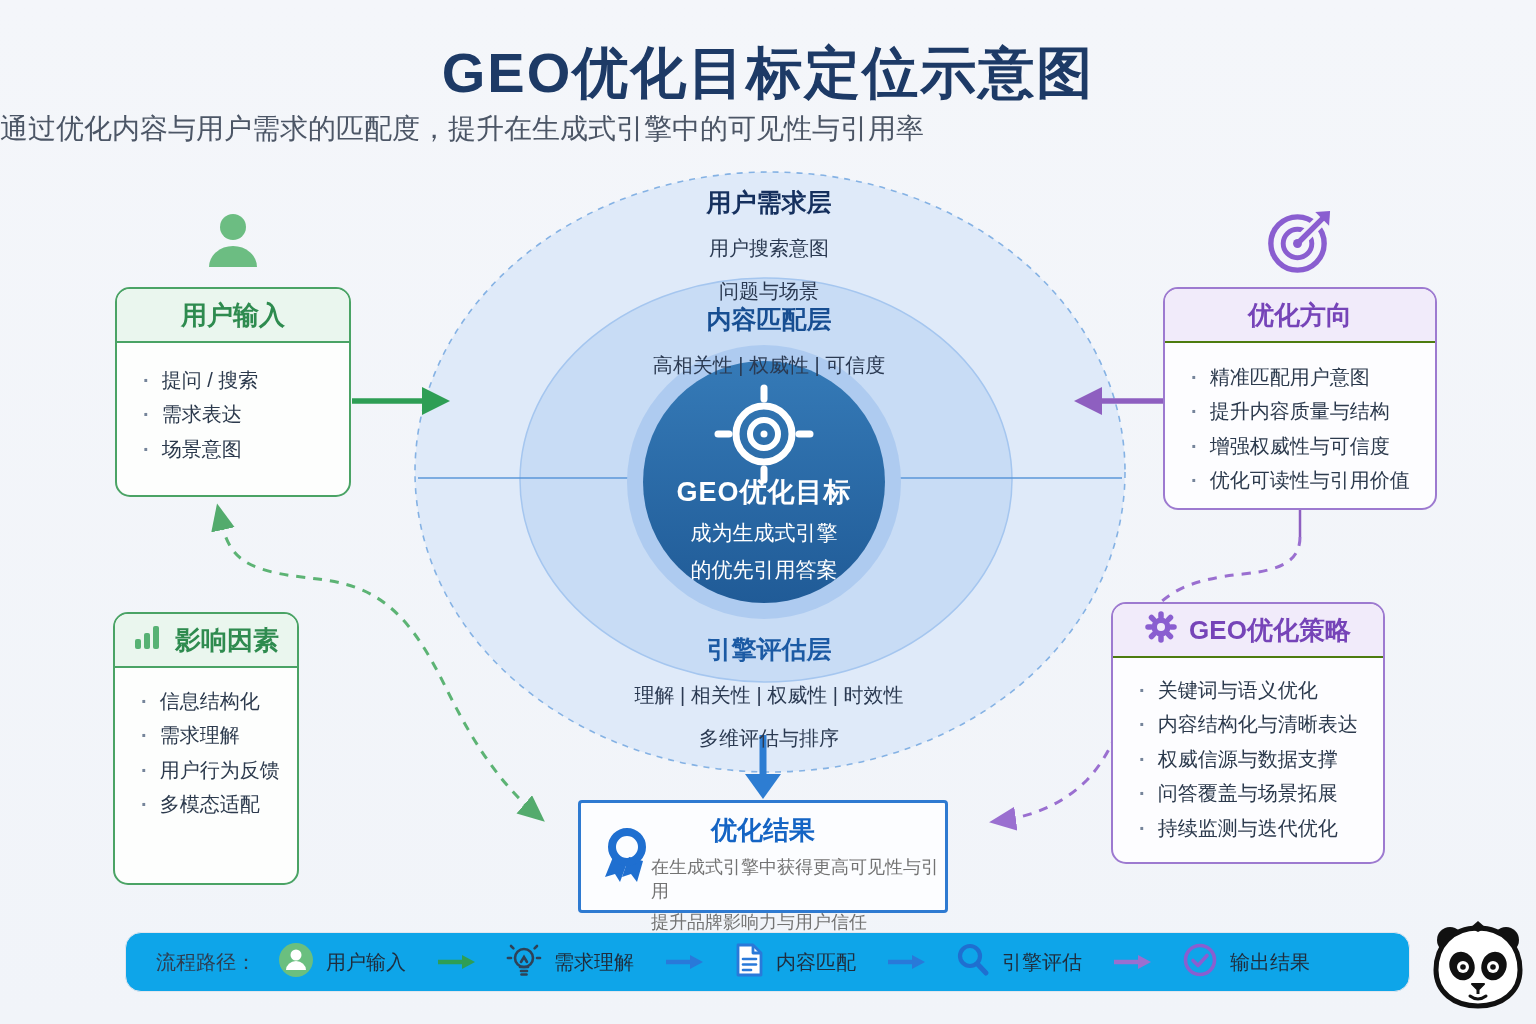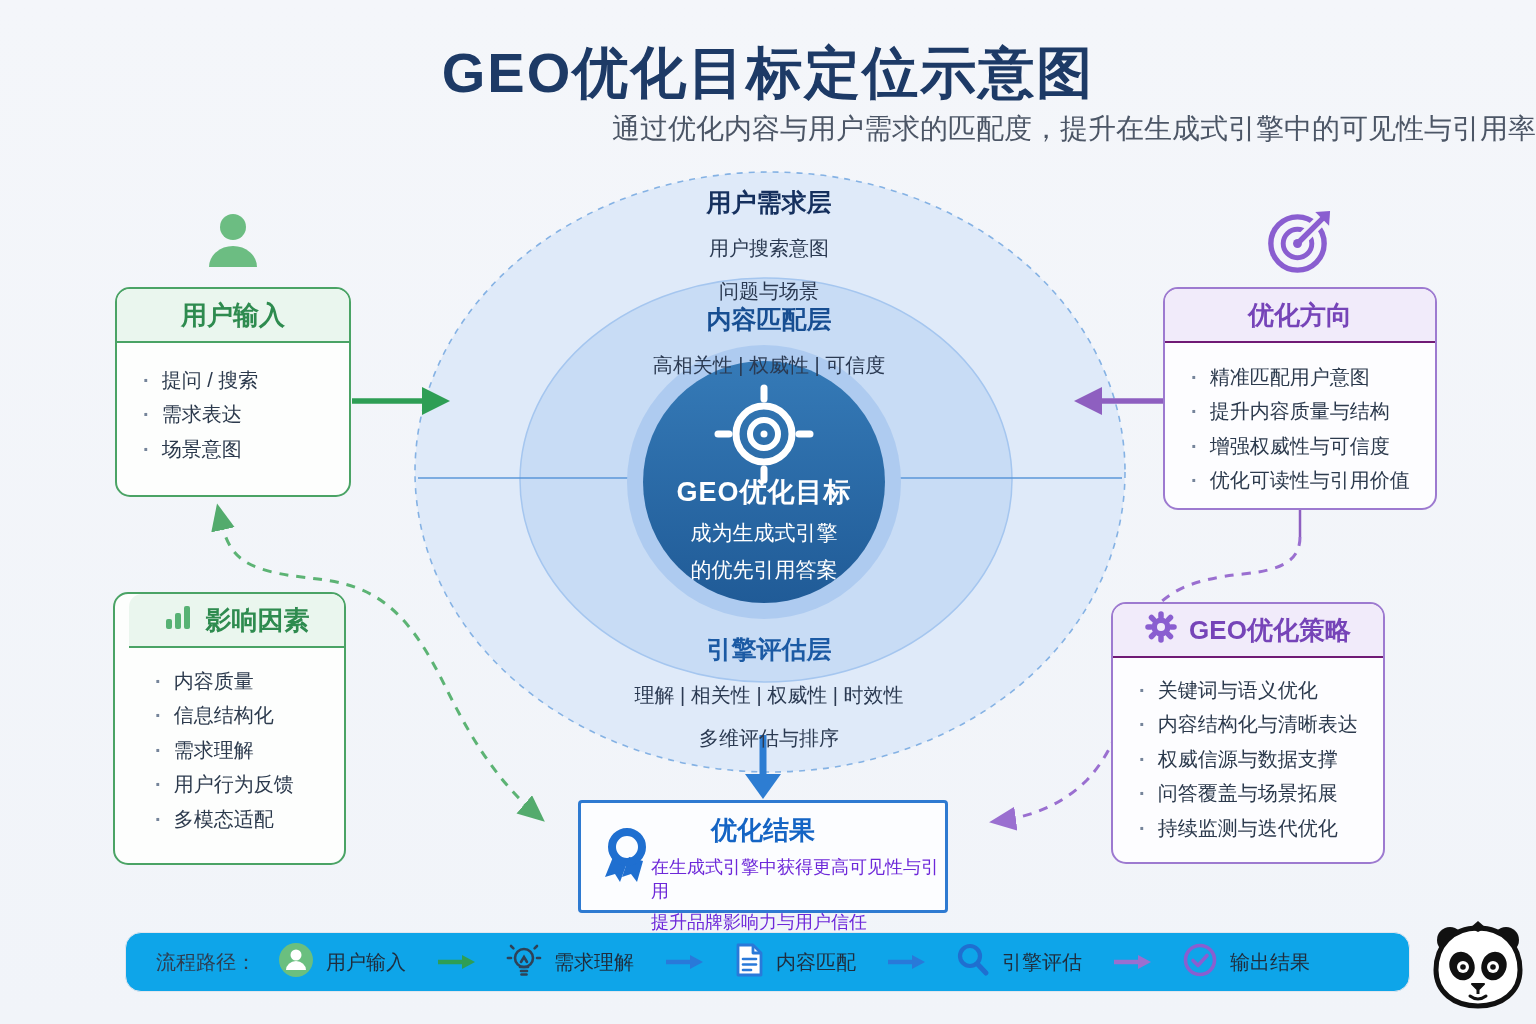--- a/index.html
+++ b/index.html
@@ -5,51 +5,51 @@
   * { margin:0; padding:0; box-sizing:border-box; }
   html,body { width:1536px; height:1024px; overflow:hidden;
     font-family:"Liberation Sans", sans-serif; }
   body { background:linear-gradient(180deg,#f4f6fa 0%,#f1f4f9 100%); position:relative; }
 
   .abs { position:absolute; }
 
   
   .main-title { left:0; right:0; top:36px; text-align:center;
     font-size:56px; font-weight:900; color:#1d3a66; letter-spacing:2px; z-index:5;}
-  .sub-title { left:0; right:0; top:110px; text-align:right;
-    font-size:28px; font-weight:500; color:#4c5666; z-index:5;margin-left:12px;}
+  .sub-title { left:0; right:0; top:110px; text-align:left;
+    font-size:28px; font-weight:500; color:#4c5666; z-index:5;}
 
   
   #canvas { left:0; top:0; z-index:1; }
 
   
   .ring-text { z-index:2; text-align:center; transform:translateX(-50%); width:520px;}
   .ring-h { font-weight:800; font-size:25px; }
   .ring-line { font-size:20px; color:#2b3a52; margin-top:16px; }
   .core-text { z-index:3; text-align:center; transform:translateX(-50%); width:300px; color:#fff;}
   .core-title { font-size:27px; font-weight:800; letter-spacing:1px;}
   .core-line { font-size:21px; font-weight:500; margin-top:9px; }
 
   
   .box { background:#fdfefd; border-radius:15px; z-index:4; }
   .box.green  { border:2px solid #4aa365; }
   .box.purple { border:2px solid #9d7ad0; background:#fdfdff;}
   .box-header { height:54px; display:flex; align-items:center; justify-content:center;
     gap:12px; font-size:26px; font-weight:800; border-radius:13px 13px 0 0; }
   .green  .box-header { background:#eaf6ee; color:#2e8b4f; border-bottom:2px solid #4aa365; }
-  .purple .box-header { background:#f1ebfa; color:#7644b8; border-bottom:2px solid #701a75; }
+  .purple .box-header { background:#f1ebfa; color:#7644b8; border-bottom:2px solid #4d7c0f; }
   .box-items { padding:20px 10px 0 26px; }
   .item { display:flex; align-items:center; height:34.5px; font-size:20px; color:#2c3a4d; }
   .item::before { content:"·"; font-weight:900; color:#75849a; margin-right:12px; }
 
   
   .result-box { left:578px; top:800px; width:370px; height:113px; background:#fcfdff;
     border:3px solid #2e7ad1; border-radius:4px; z-index:4; }
   .result-title { text-align:center; margin-top:10px; font-size:26px; font-weight:800; color:#1464c4; }
-  .result-line { margin-left:70px; font-size:18px; color:#6d28d9; margin-top:7px; }
+  .result-line { margin-left:70px; font-size:18px; color:#737373; margin-top:7px; }
   .medal-wrap { position:absolute; left:22px; top:24px; }
 
   
   .flow-bar { left:125px; top:932px; width:1285px; height:60px; background:#0ea5e9;
     border:1.5px solid #e2e6ee; border-radius:16px; display:flex; align-items:center;
     padding:0 30px; z-index:5; }
   .flow-label { font-size:20px; color:#2e3d50; margin-right:22px; }
   .step { display:flex; align-items:center; gap:12px; }
   .step-label { font-size:20px; font-weight:500; color:#1f2d3d; }
   .flow-arrow { margin:0 30px; display:flex; align-items:center; }
@@ -149,33 +149,32 @@
 
 <div class="abs box green" style="left:115px; top:287px; width:236px; height:210px;">
   <div class="box-header">用户输入</div>
   <div class="box-items">
     <div class="item">提问 / 搜索</div>
     <div class="item">需求表达</div>
     <div class="item">场景意图</div>
   </div>
 </div>
 
-<div class="abs box green" style="left:113px; top:592px; width:233px; height:273px;padding-left:14px;">
+<div class="abs box green" style="left:113px; top:612px; width:186px; height:273px;">
   <div class="box-header">
     <span>
       <svg width="30" height="28" viewBox="0 0 30 28">
         <rect x="2" y="16" width="6" height="10" rx="2" fill="#57b274"></rect>
         <rect x="11" y="10" width="6" height="16" rx="2" fill="#57b274"></rect>
         <rect x="20" y="3" width="6" height="23" rx="2" fill="#57b274"></rect>
       </svg>
     </span>
     <span>影响因素</span>
   </div>
   <div class="box-items" style="padding-top:16px;">
-    <div class="item">内容质量</div>
     <div class="item">信息结构化</div>
     <div class="item">需求理解</div>
     <div class="item">用户行为反馈</div>
     <div class="item">多模态适配</div>
   </div>
 </div>
 
 <div class="abs icon-wrap" style="left:1260px; top:206px;">
   <svg width="75" height="75" viewBox="-38 -38 76 76">
     <g stroke="#8a5ed0" fill="none" stroke-linecap="round">

